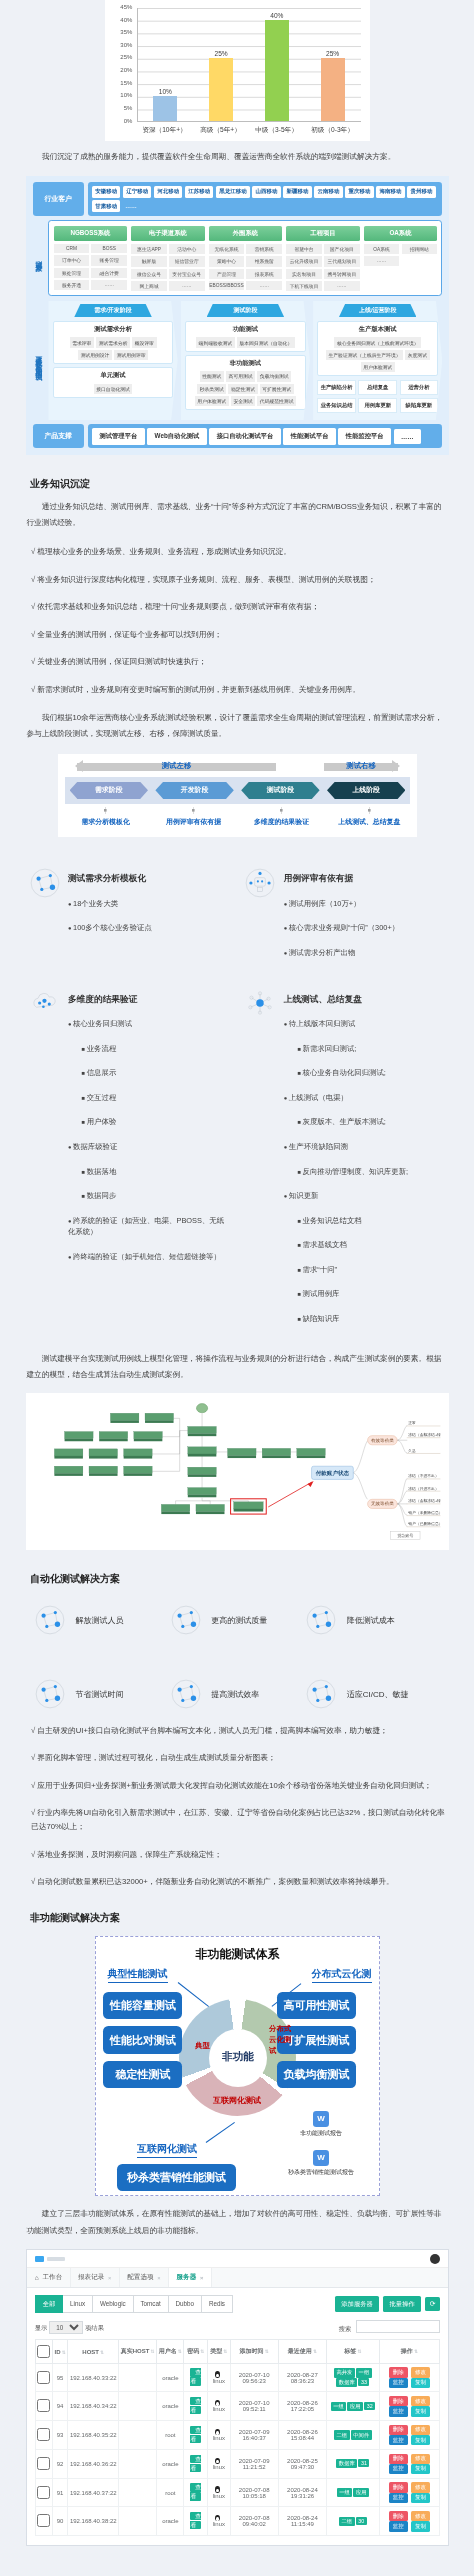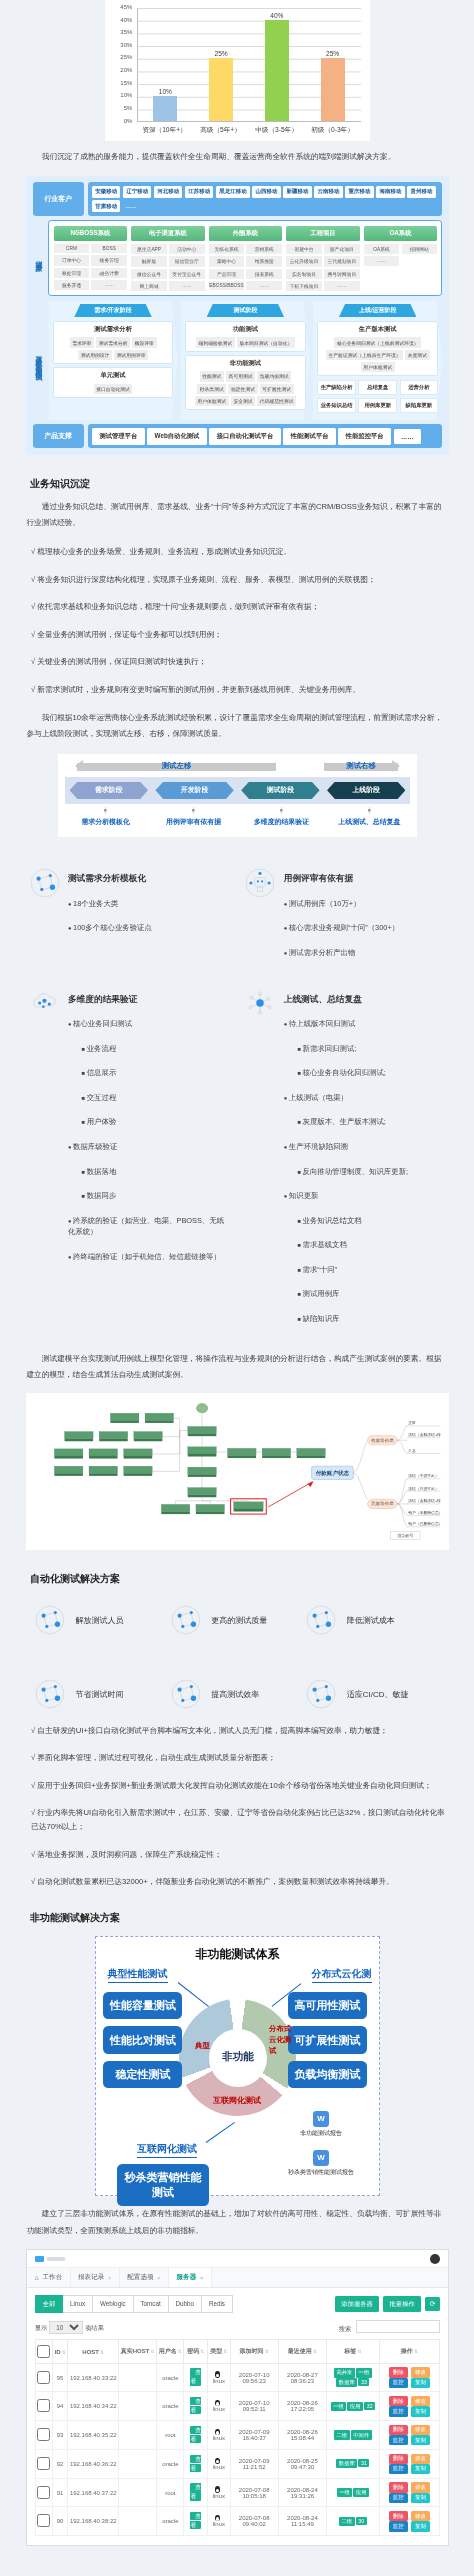--- a/index.html
+++ b/index.html
@@ -734,28 +734,28 @@
       <div>分布式</div>
       <div>云化测</div>
       <div>试</div>
     </div>
     <div class="nf-red" style="left:117px; top:158px; font-size:8px;">互联网化测试</div>
     <div class="nf-col" style="left:7.4px; top:55px;">
       <div class="nf-box">性能容量测试</div>
         <div class="nf-box">性能比对测试</div>
         <div class="nf-box">稳定性测试</div>
     </div>
-    <div class="nf-col" style="right:12px; top:55px;">
+    <div class="nf-col" style="right:23px; top:55px;">
       <div class="nf-box">高可用性测试</div>
         <div class="nf-box">可扩展性测试</div>
         <div class="nf-box">负载均衡测试</div>
     </div>
     <div class="nf-h" style="left:41px; top:205px;">互联网化测试</div>
     <div class="nf-line" style="left:110px; top:205px; width:35px; transform:rotate(-35deg);"></div>
-    <div class="nf-box" style="position:absolute; left:21px; top:227px; width:92px;">秒杀类营销性能测试</div>
+    <div class="nf-box" style="position:absolute; left:21px; top:227px; width:119px;">秒杀类营销性能测试</div>
     <div class="nf-doc" style="right:21px; top:174px;">
       <div class="w">W</div>
       <div class="dl">非功能测试报告</div>
     </div>
     <div class="nf-doc" style="right:21px; top:213px;">
       <div class="w">W</div>
       <div class="dl">秒杀类营销性能测试报告</div>
     </div>
   </section>
   <p class="para">建立了三层非功能测试体系，在原有性能测试的基础上，增加了对软件的高可用性、稳定性、负载均衡、可扩展性等非功能测试类型，全面预测系统上线后的非功能指标。</p>

